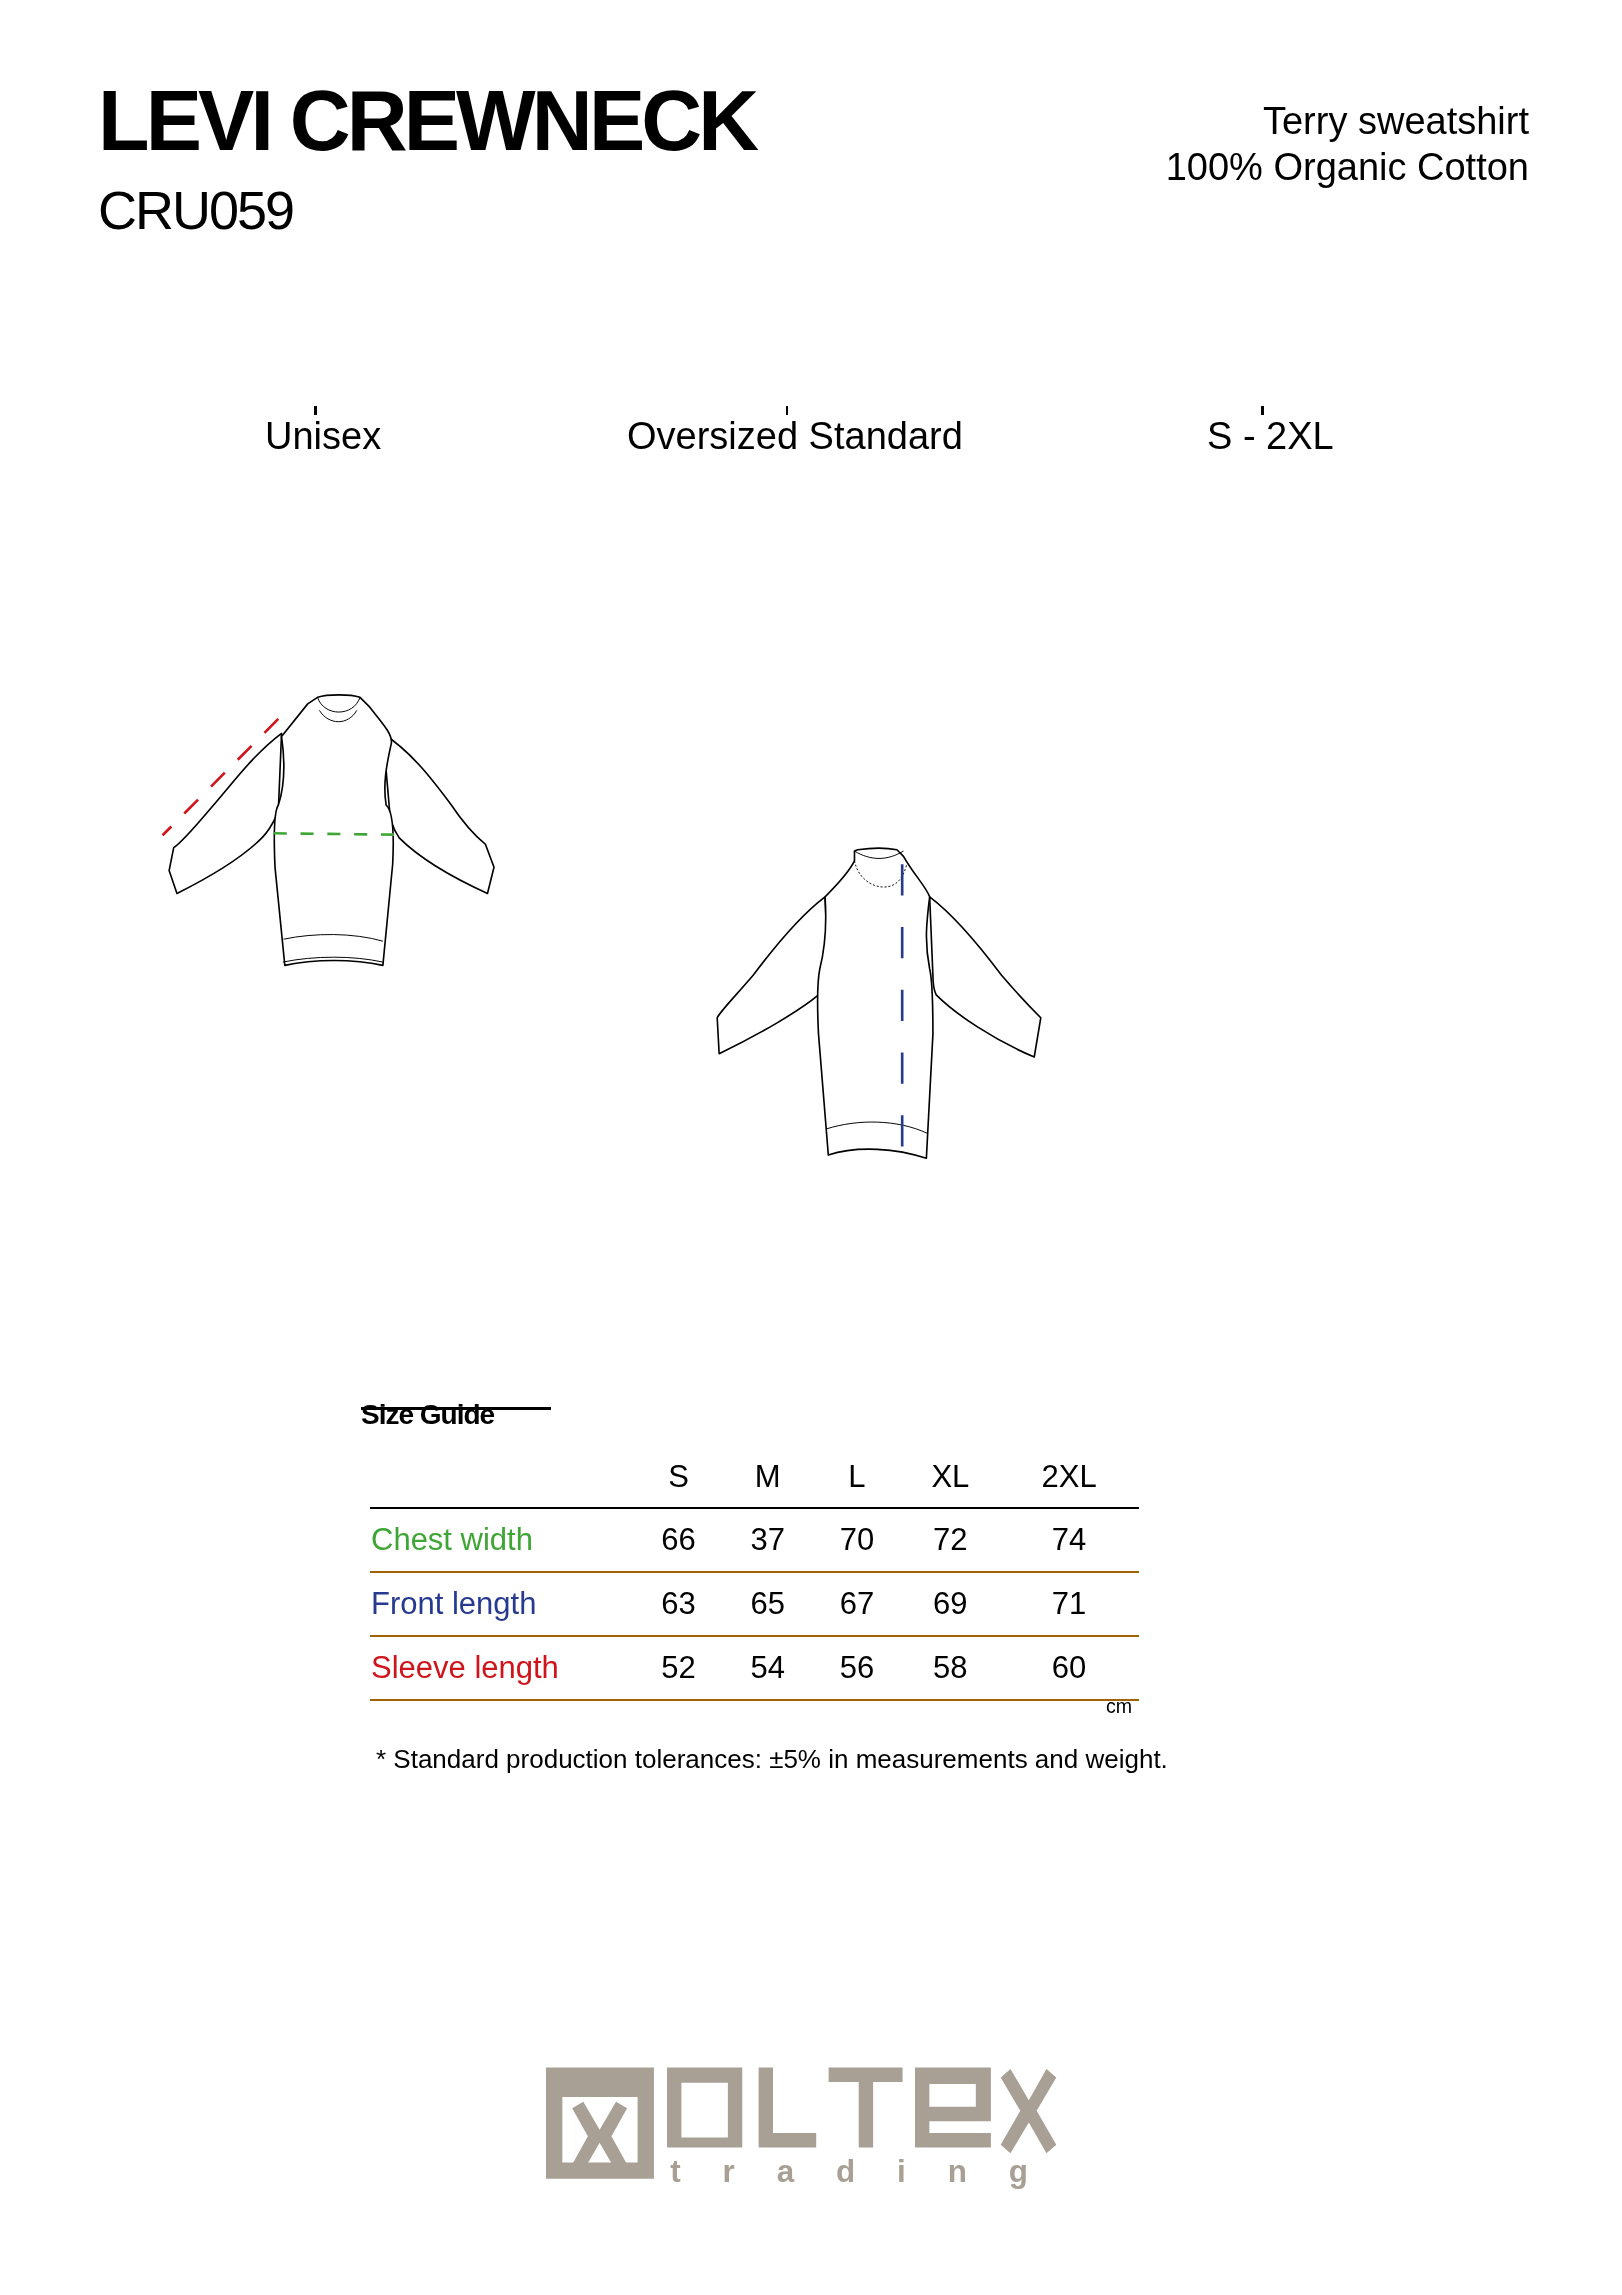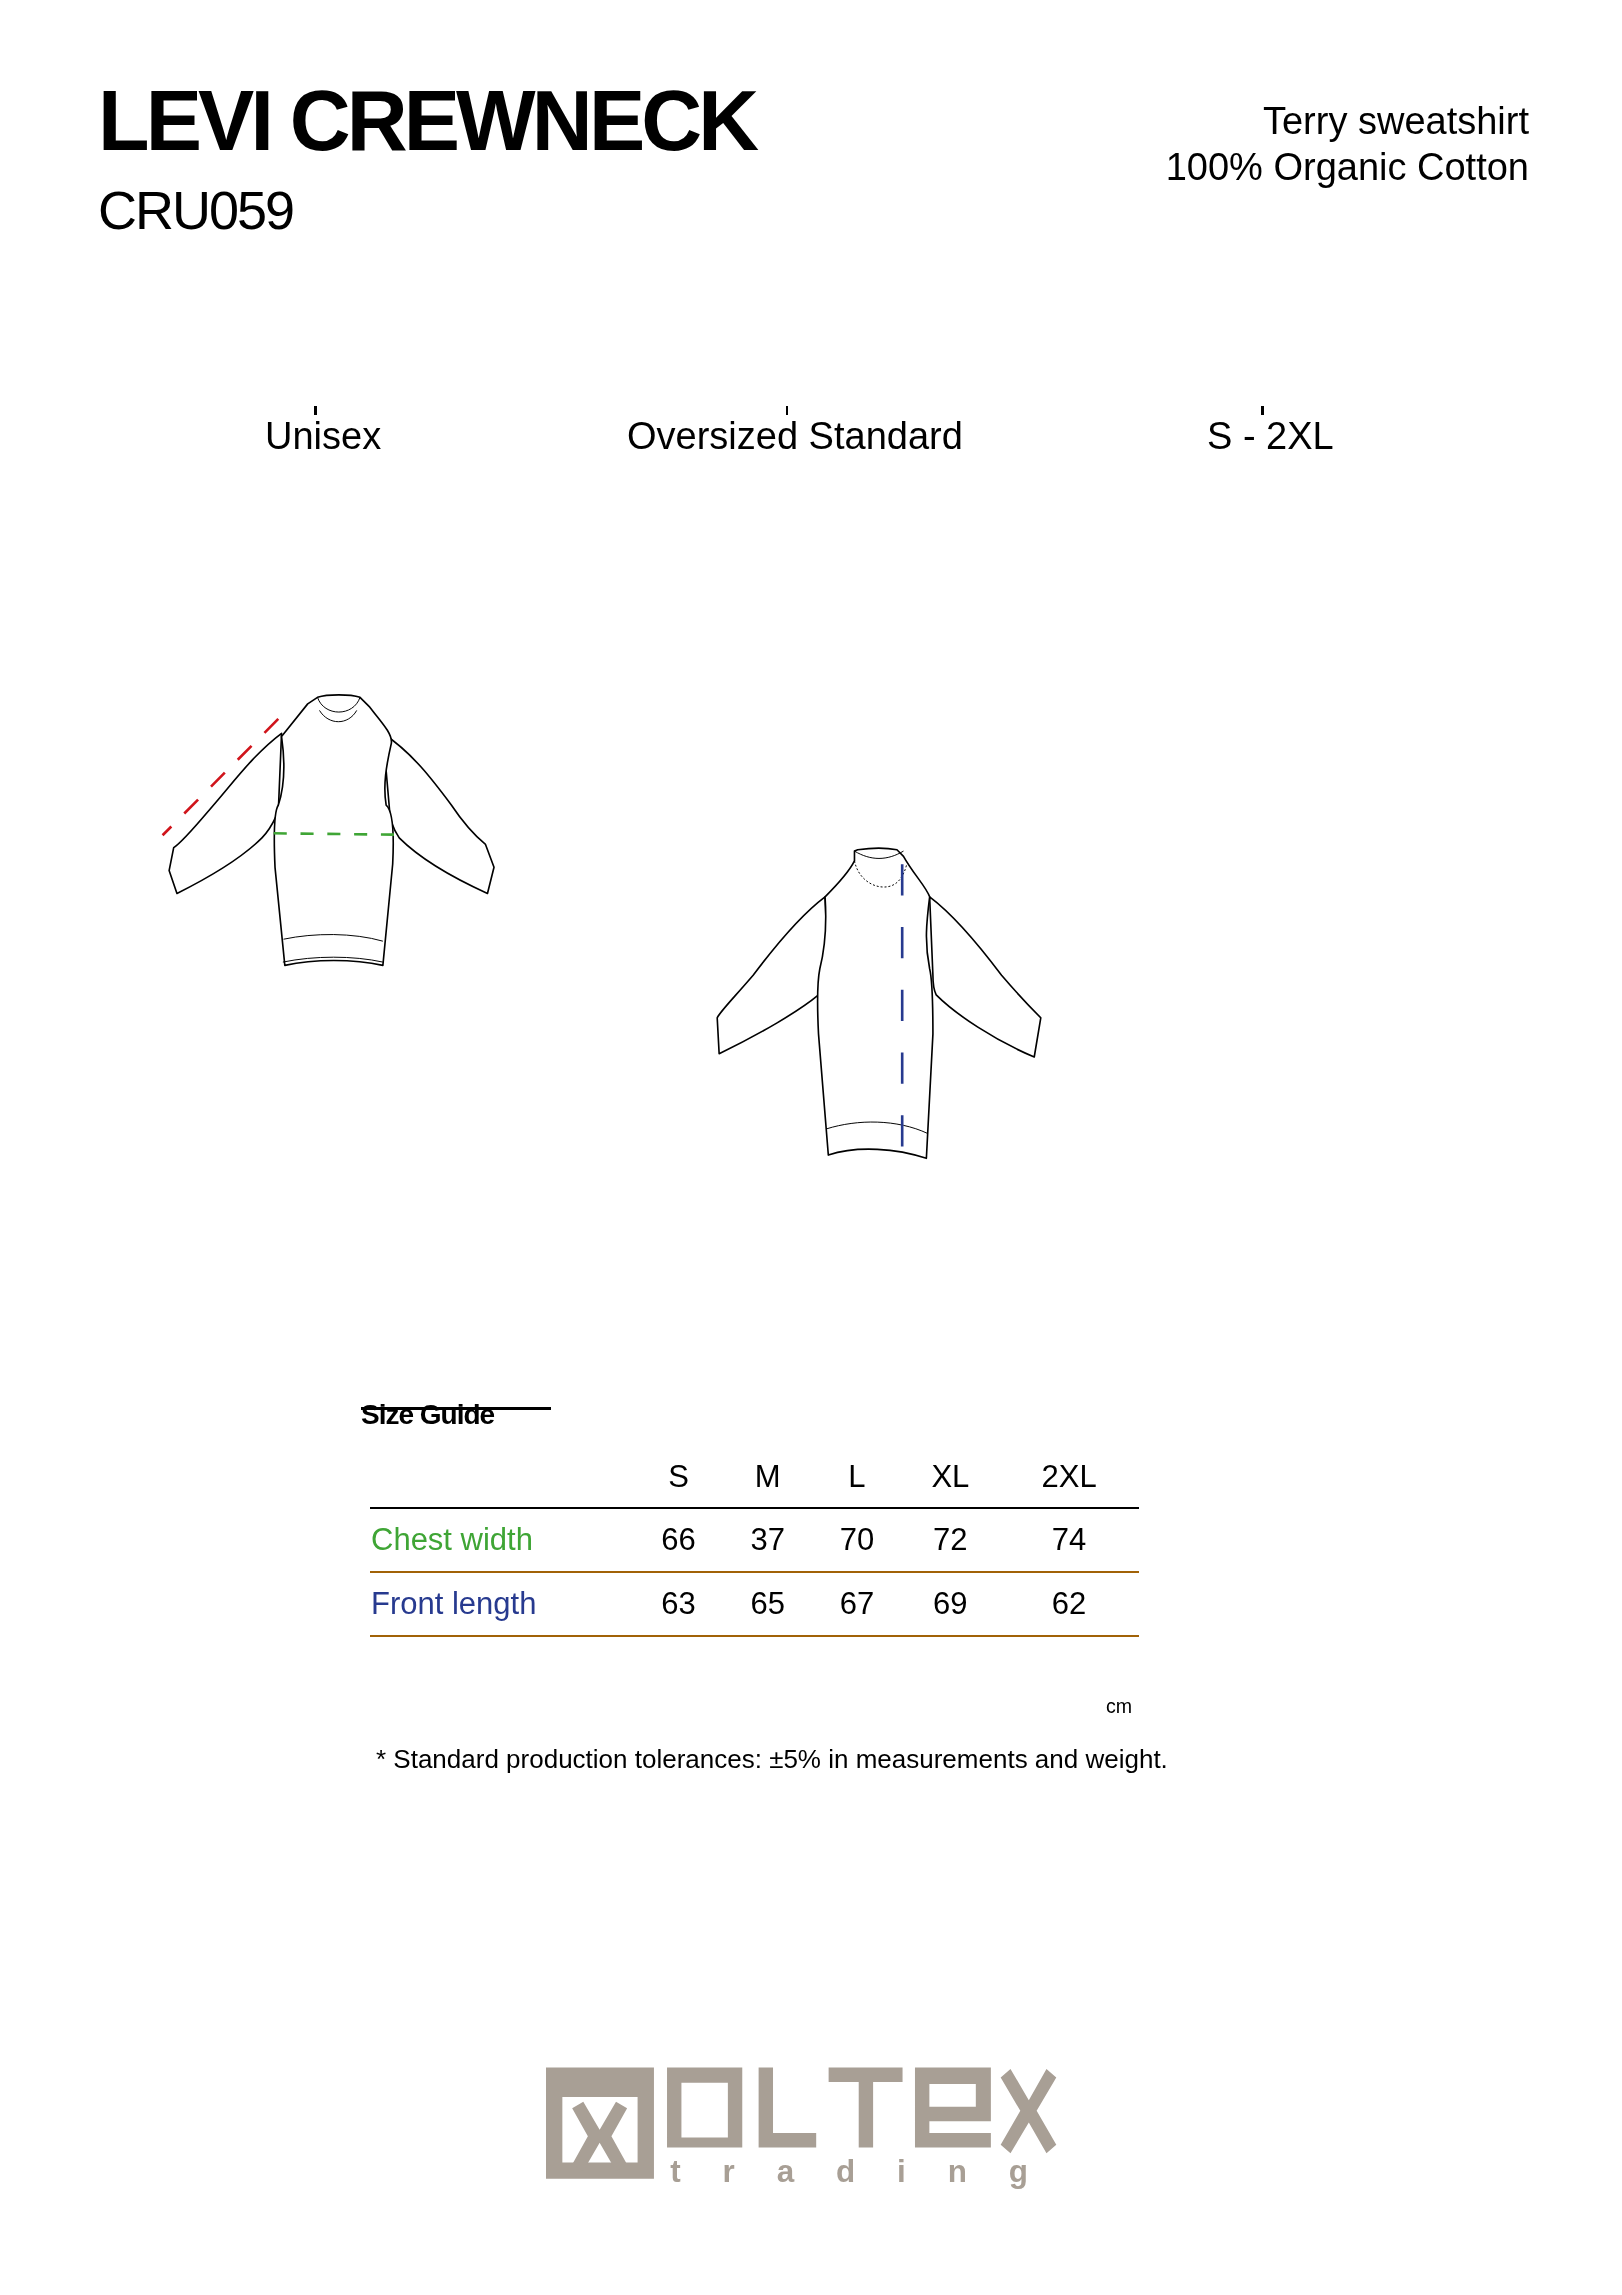--- a/index.html
+++ b/index.html
@@ -101,21 +101,29 @@
     <td>70</td>
     <td>72</td>
     <td>74</td>
   </tr>
   <tr>
     <td class="label" style="color:#273a8f">Front length</td>
     <td>63</td>
     <td>65</td>
     <td>67</td>
     <td>69</td>
-    <td>62</td>
+    <td>71</td>
+  </tr>
+  <tr>
+    <td class="label" style="color:#d0141b">Sleeve length</td>
+    <td>52</td>
+    <td>54</td>
+    <td>56</td>
+    <td>58</td>
+    <td>60</td>
   </tr>
 </tbody>
   </table>
 <div class="abs unit">cm</div>
 <div class="abs note">* Standard production tolerances: ±5% in measurements and weight.</div>
 
 <svg class="abs logo" width="543" height="131" viewBox="0 0 830 200">
   <g fill="#a89f95">
     <path d="M0 10 H165 V180 H0 Z M25 55 V155 H140 V55 Z" fill-rule="evenodd"></path>
     <path d="M40 72 L57 62 L82 105 L107 62 L124 72 L100 115 L124 158 L107 168 L82 125 L57 168 L40 158 L64 115 Z"></path>

